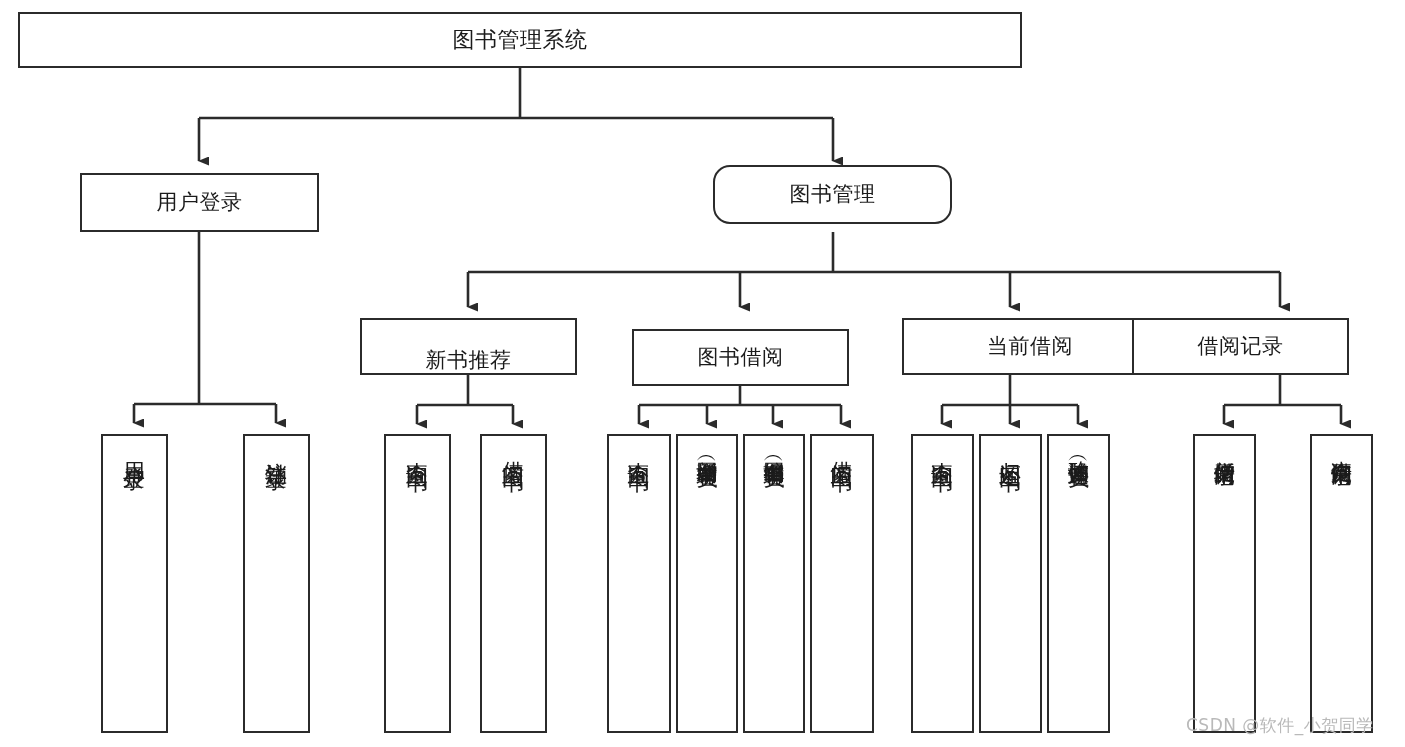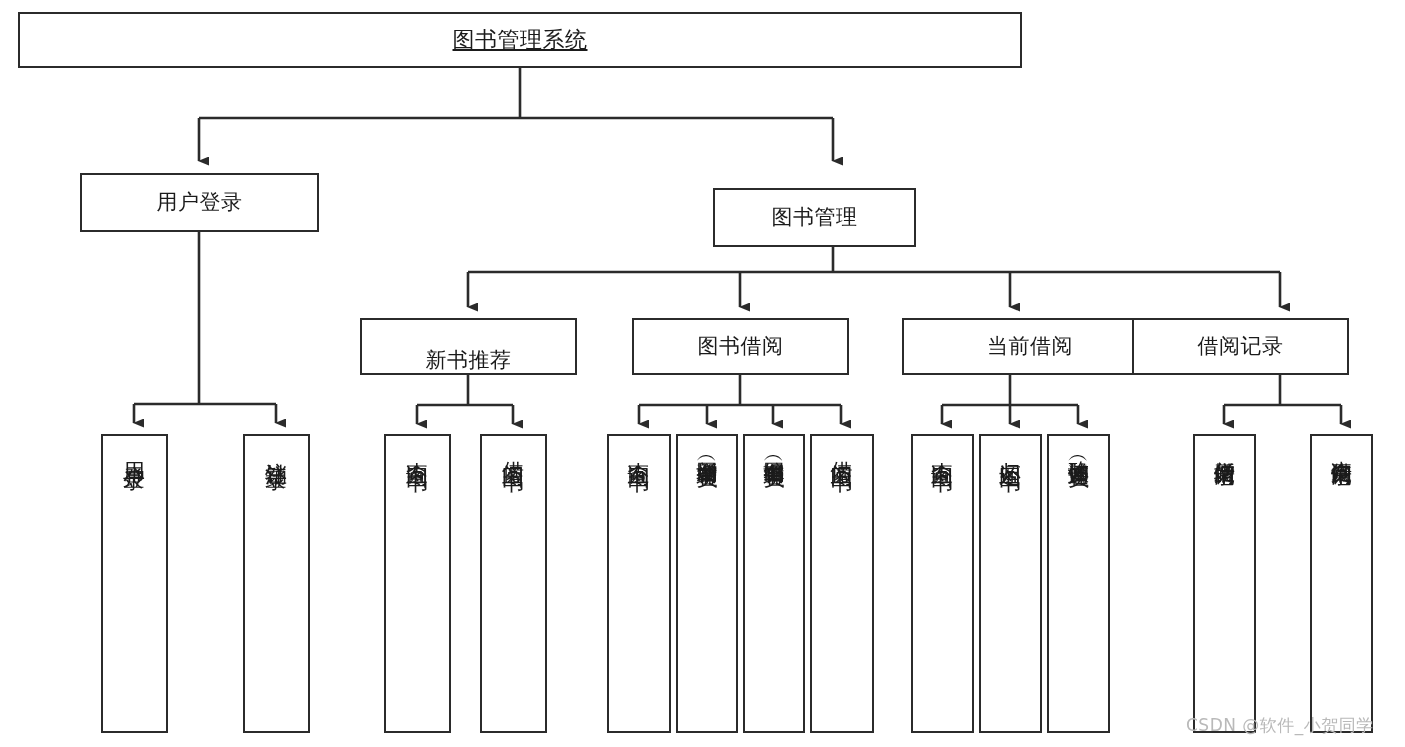--- a/index.html
+++ b/index.html
@@ -127,35 +127,35 @@
       <path d="M1010,405 L1010,424" marker-end="url(#arrow)"></path>
       <path d="M1078,405 L1078,424" marker-end="url(#arrow)"></path>
 
       <path d="M1280,375 L1280,405"></path>
       <path d="M1224,405 L1341,405"></path>
       <path d="M1224,405 L1224,424" marker-end="url(#arrow)"></path>
       <path d="M1341,405 L1341,424" marker-end="url(#arrow)"></path>
     </g>
   </svg>
 
-  <div class="node horiz root" style="left:18px; top:12px; width:1004px; height:56px;text-decoration:underline;">
+  <div class="node horiz root" style="left:18px; top:12px; width:1004px; height:56px;">
     <span class="node-label">图书管理系统</span>
   </div>
 
   <div class="node horiz" style="left:80px; top:173px; width:239px; height:59px;">
     <span class="node-label">用户登录</span>
   </div>
-  <div class="node horiz" style="left:713px; top:188px; width:203px; height:59px;">
+  <div class="node horiz" style="left:713px; top:165px; width:239px; height:59px;border-radius:17px;">
     <span class="node-label">图书管理</span>
   </div>
 
   <div class="node horiz" style="left:360px; top:318px; width:217px; height:57px;align-items:flex-end;">
     <span class="node-label">新书推荐</span>
   </div>
-  <div class="node horiz" style="left:632px; top:318px; width:217px; height:57px;">
+  <div class="node horiz" style="left:632px; top:329px; width:217px; height:57px;">
     <span class="node-label">图书借阅</span>
   </div>
   <div class="node horiz" style="left:902px; top:318px; width:256px; height:57px;">
     <span class="node-label">当前借阅</span>
   </div>
   <div class="node horiz" style="left:1132px; top:318px; width:217px; height:57px;">
     <span class="node-label">借阅记录</span>
   </div>
 
   <div class="node vert" style="left:101px; top:434px; width:67px; height:299px;">

